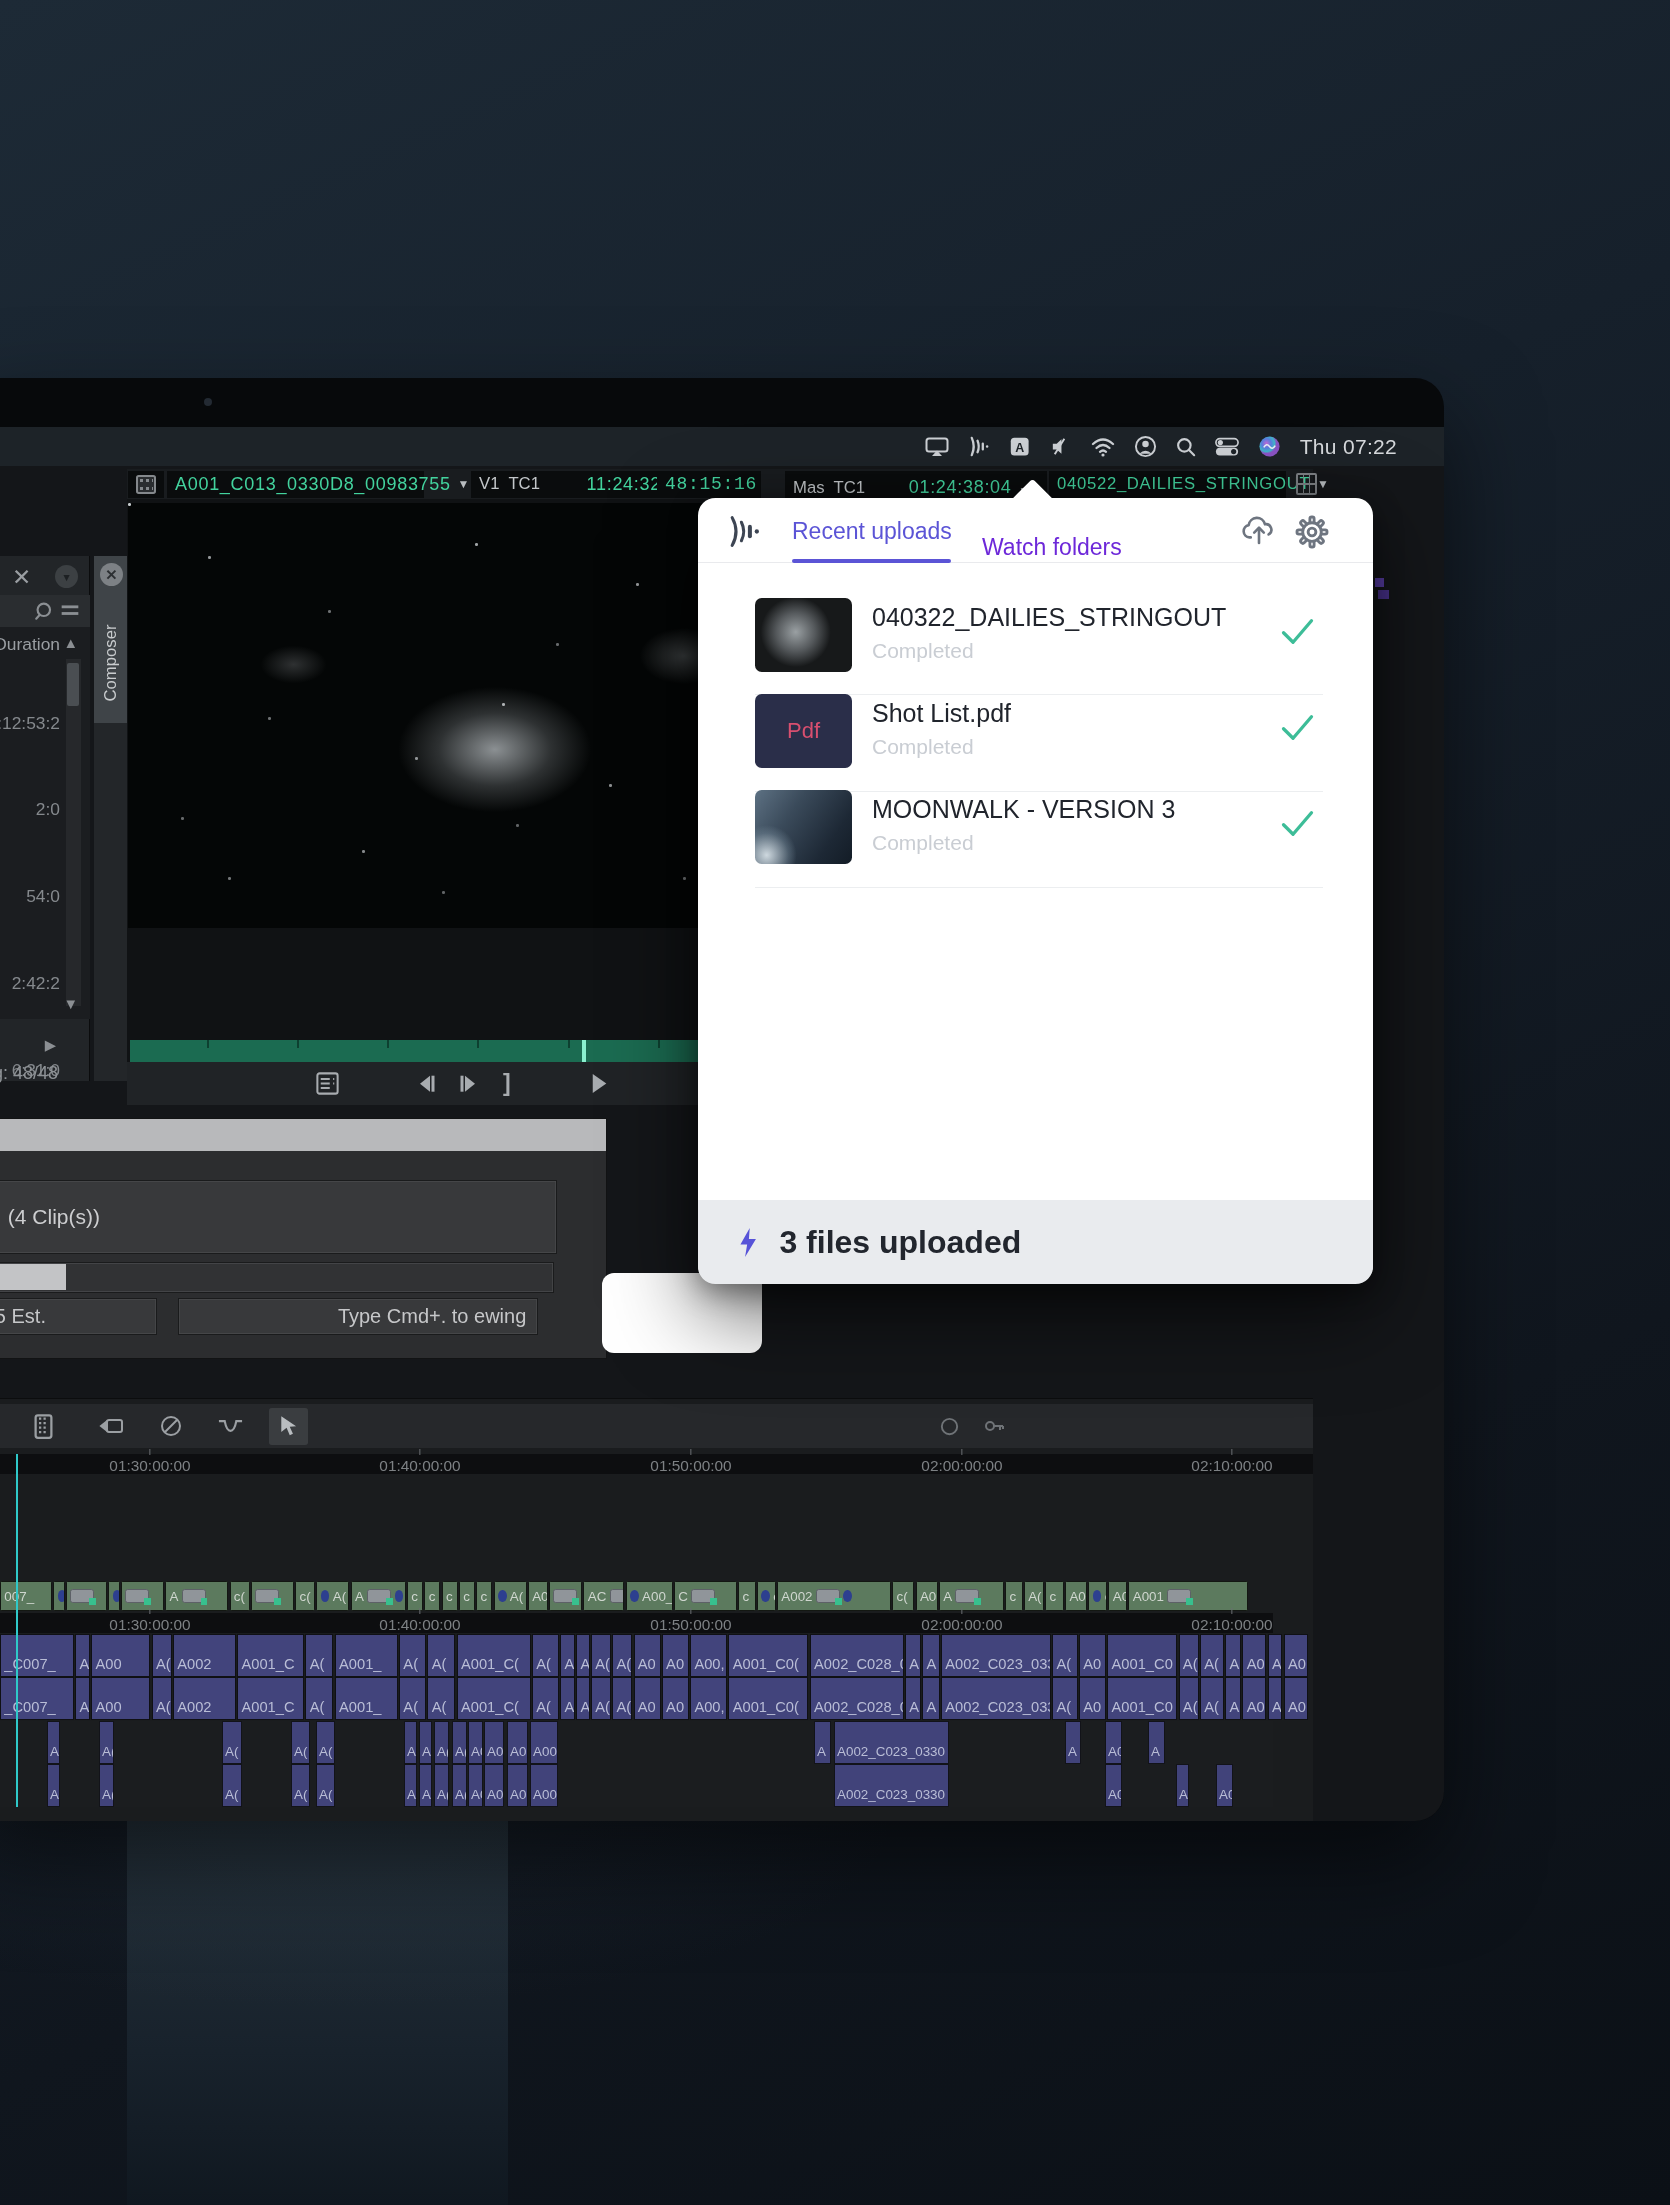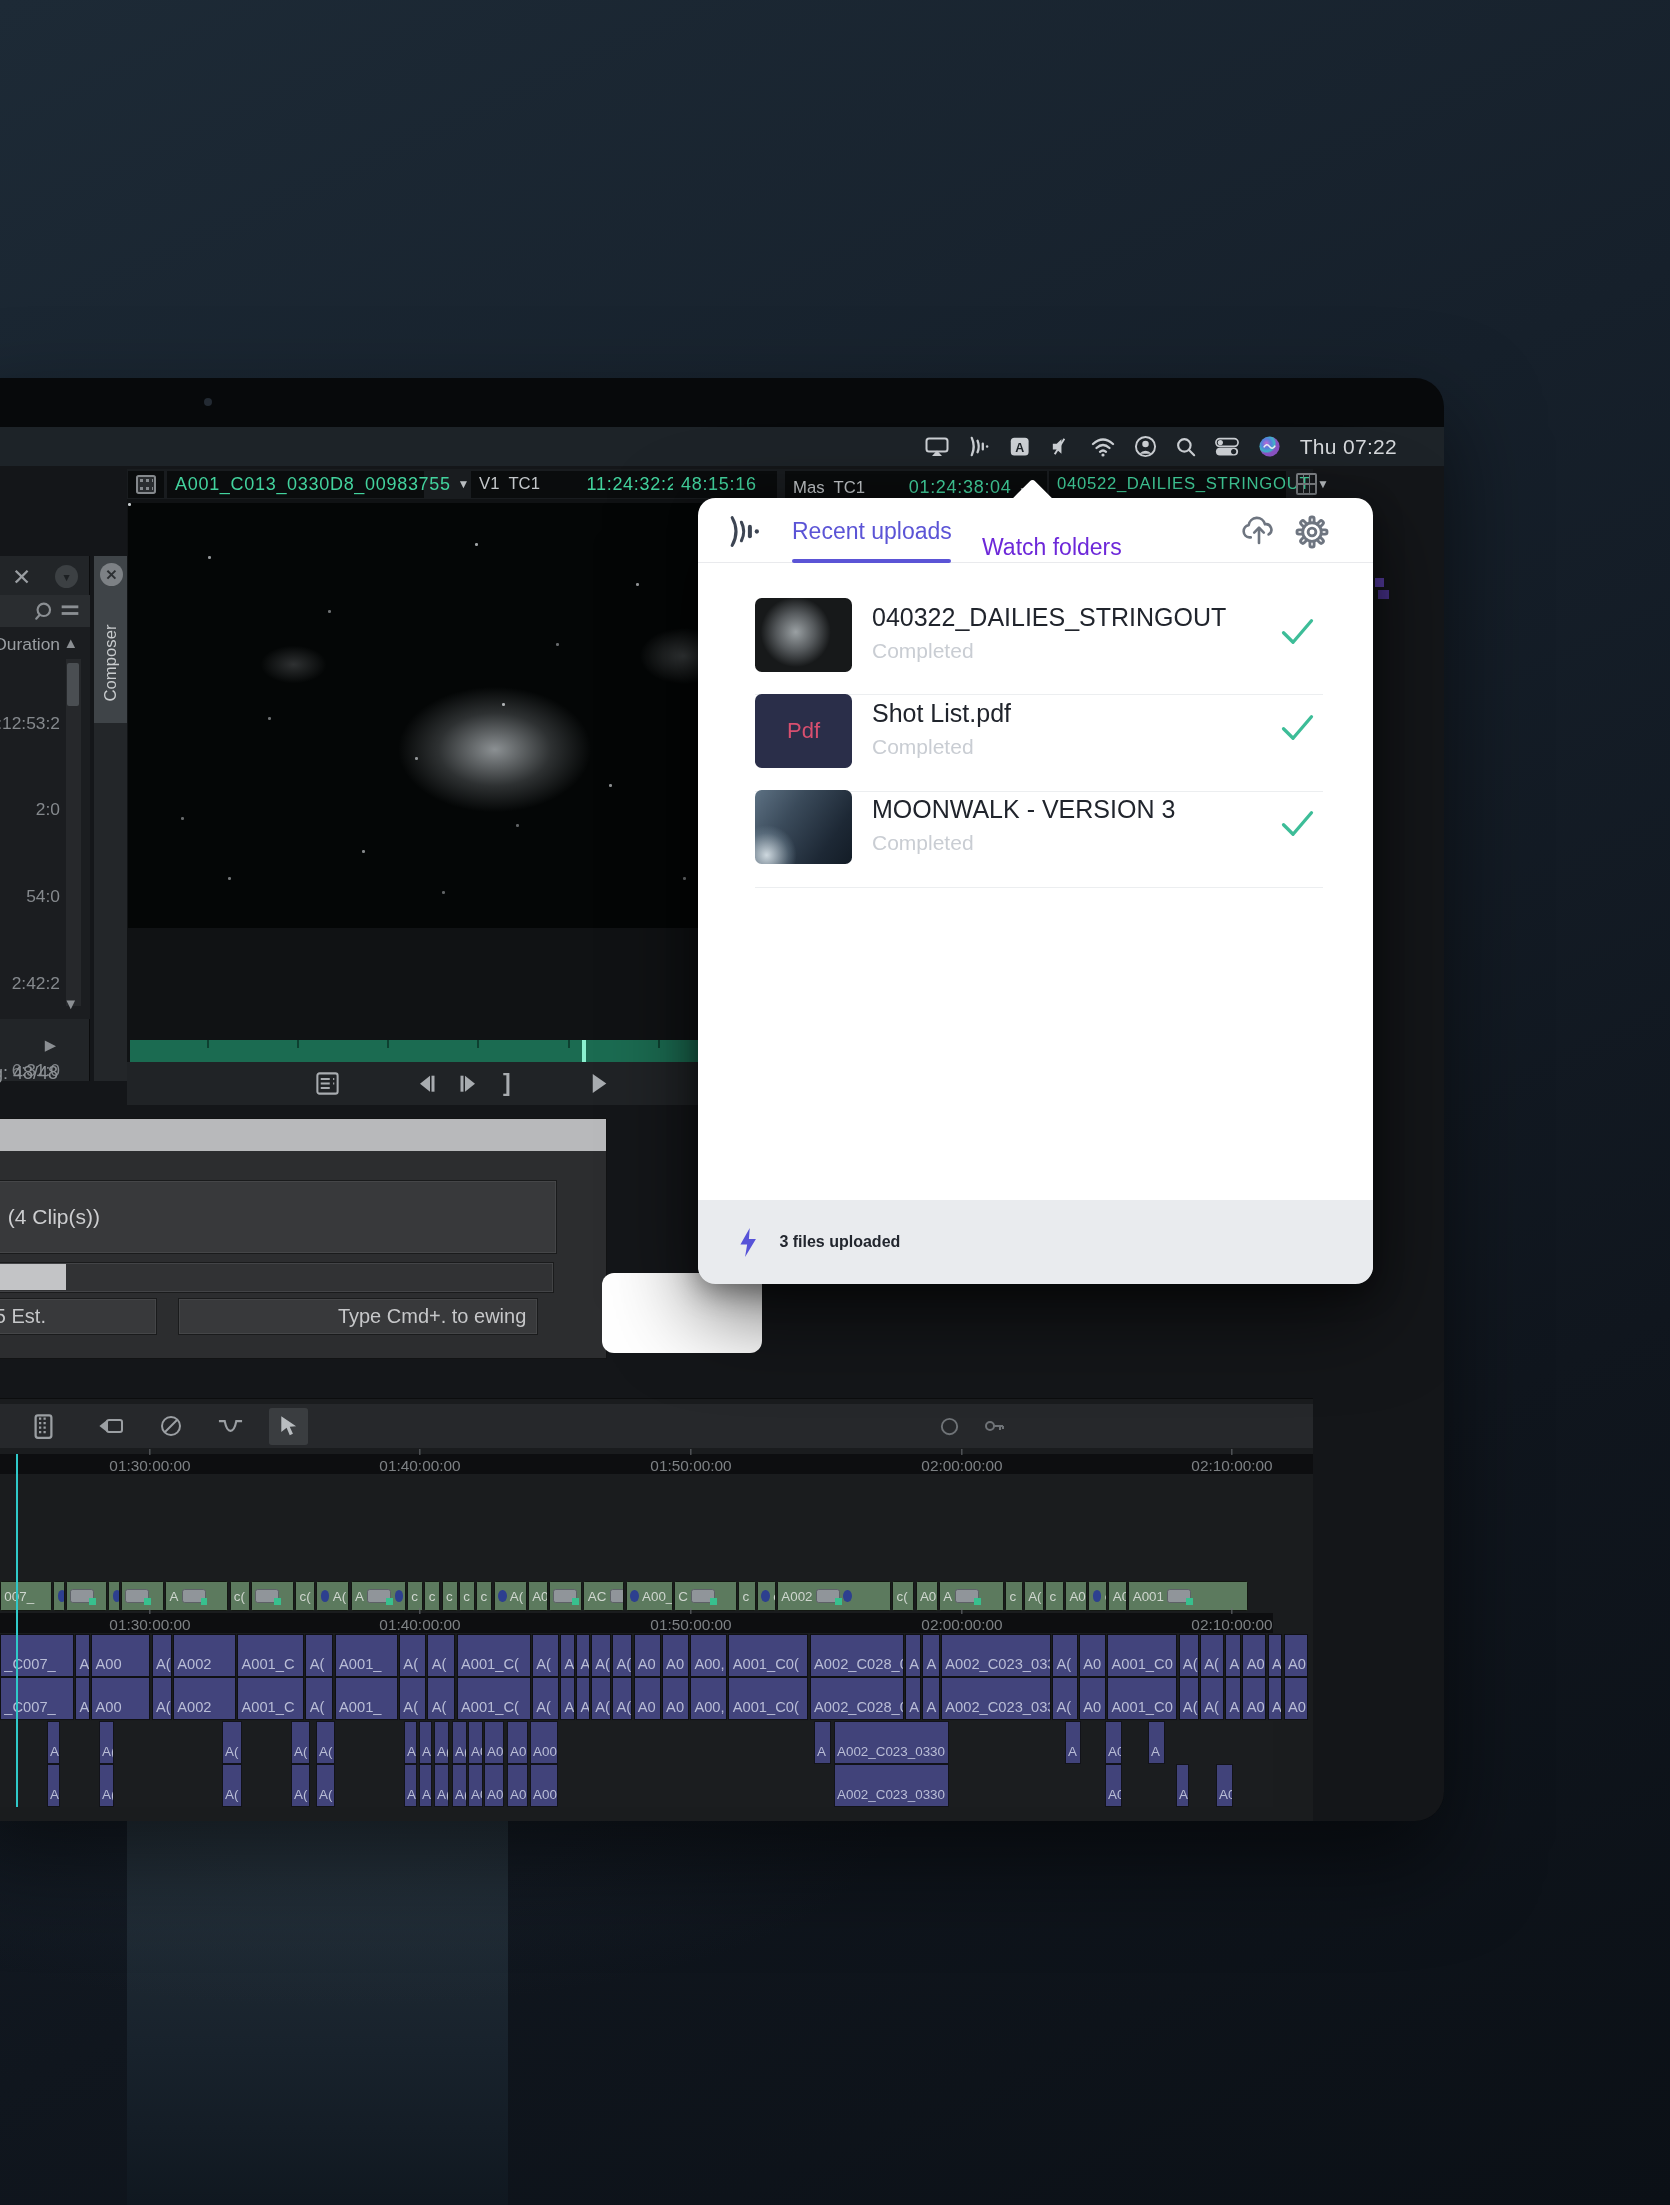--- a/index.html
+++ b/index.html
@@ -148,21 +148,21 @@
   .th-pdf{background:#2a2e49;display:flex;align-items:center;justify-content:center;}
   .th-pdf span{color:#d84f6f;font-size:22px;font-weight:normal;}
   .th-moonwalk{background:radial-gradient(circle 40px at 12% 88%, rgba(214,224,230,.95), rgba(120,140,155,.4) 55%, transparent 75%),
                linear-gradient(125deg,#5d7183 0%,#3a4a5a 35%,#1d2835 75%,#131c26 100%);}
   .po-name{position:absolute;left:174px;top:5.3px;font-size:25px;font-weight:400;color:#20242c;white-space:nowrap;}
   .po-status{position:absolute;left:174px;top:41px;font-size:21px;color:#c9cdd3;}
   .po-check{position:absolute;left:583px;top:18.7px;}
   .po-div{position:absolute;left:57px;width:568px;height:1.3px;background:#eceef0;}
   .po-footer{position:absolute;left:0;top:702px;width:100%;height:84px;background:#e9ebee;border-radius:0 0 17.4px 17.4px;
              display:flex;align-items:center;padding-left:40px;gap:20px;}
-  .po-footer-text{font-size:16px;font-weight:700;color:#22262e;}
+  .po-footer-text{font-size:32px;font-weight:700;color:#22262e;}
   svg{display:block;}
 </style>
 </head>
 <body>
 
 <div class="page" data-interactable="false">
   <div class="stand" data-interactable="false"></div>
   <div class="desk-glow" data-interactable="false"></div>
 
   <div class="screen" data-interactable="false">
@@ -249,21 +249,21 @@
           </span>
         <span class="tseg" style="left:40px;width:257px;" data-interactable="true">
           <span class="tc-green" data-interactable="false">A001_C013_0330D8_00983755</span>
           <span class="dd" data-interactable="true">▼</span>
         </span>
         <span class="tseg" style="left:299px;width:219px;margin-left:45px;" data-interactable="true">
           <span class="tc-white" data-interactable="false">V1  TC1</span>
           <span class="tc-green" style="margin-left:40px;" data-interactable="false">11:24:32:22</span>
           <span class="dd" data-interactable="true">▼</span>
         </span>
-        <span class="tseg" style="left:546px;width:104px;" data-interactable="true">
+        <span class="tseg" style="left:530px;width:104px;font-family:Liberation Mono, monospace;" data-interactable="true">
           <span class="tc-green" data-interactable="false">48:15:16</span>
         </span>
         <span class="tseg" style="left:658px;width:262px;align-items:flex-end;" data-interactable="true">
           <span class="tc-white" data-interactable="false">Mas  TC1</span>
           <span class="tc-green" style="margin-left:37px;" data-interactable="false">01:24:38:04</span>
           <span class="dd" data-interactable="true">▼</span>
         </span>
         <span class="tseg" style="left:922px;width:237px;" data-interactable="true">
           <span class="tc-green" style="font-size:16.7px;" data-interactable="false">040522_DAILIES_STRINGOUT</span>
           <span class="dd" data-interactable="true">▼</span>

